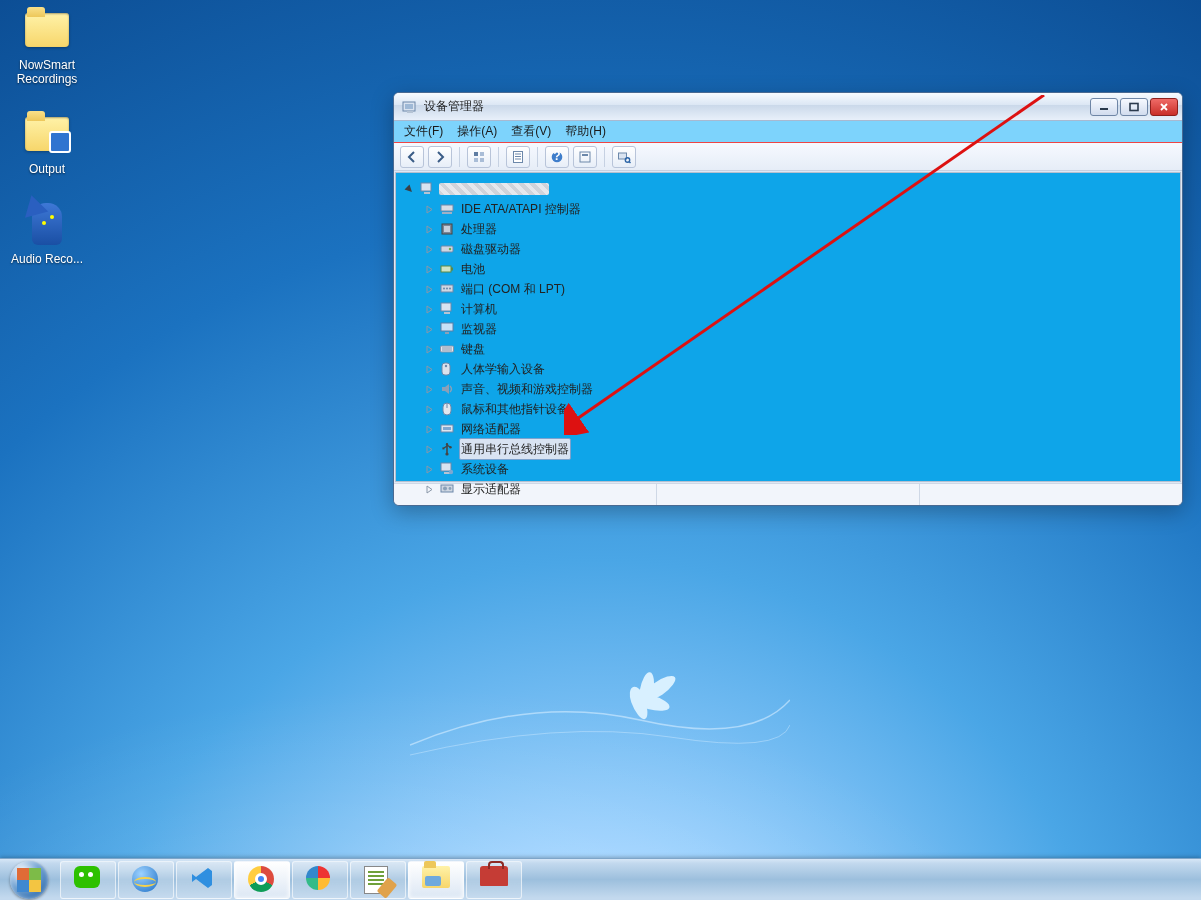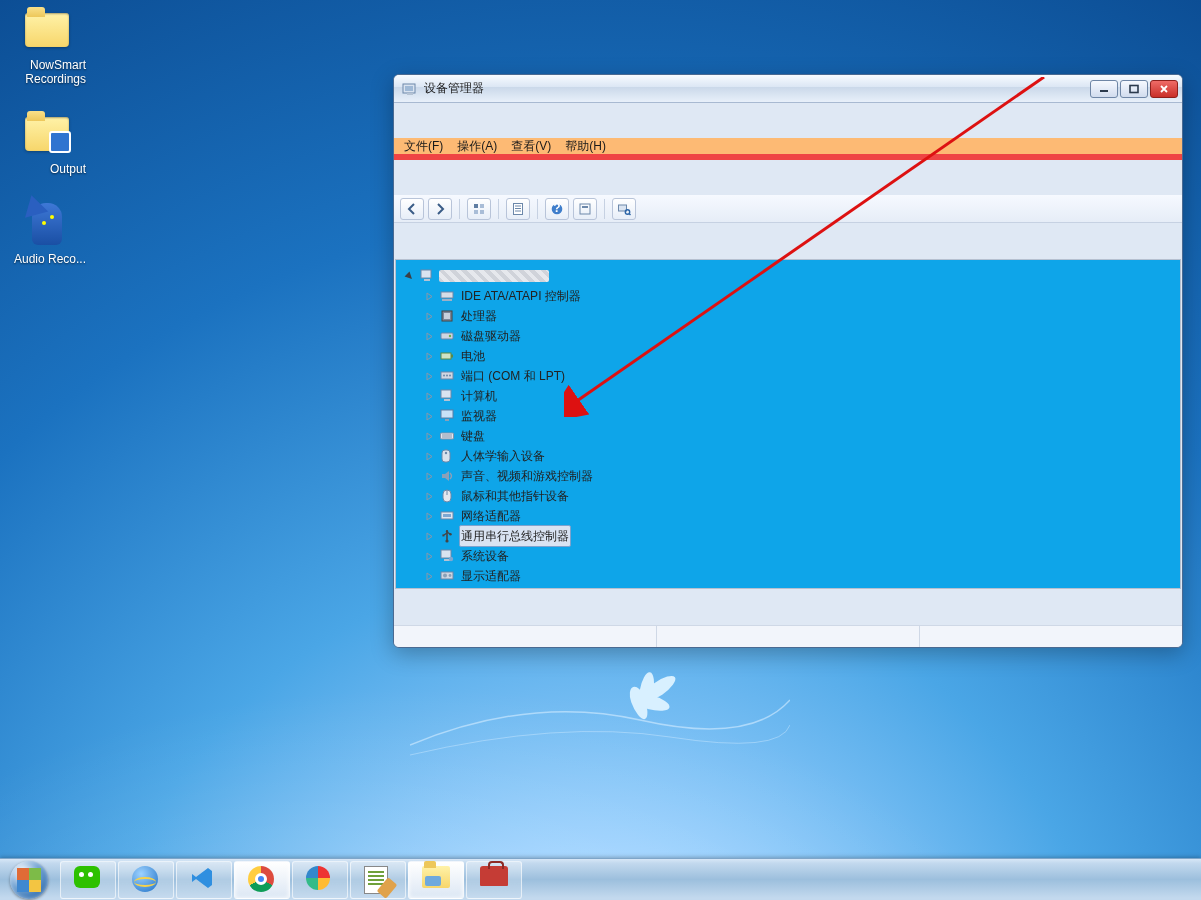--- a/index.html
+++ b/index.html
@@ -21,21 +21,21 @@
   .petal {
     position: absolute; width: 14px; height: 34px; background: #d8f0ff;
     border-radius: 50% 50% 50% 50% / 60% 60% 40% 40%;
   }
 
   
   .icon-grid {
     position: absolute; left: 8px; top: 6px; width: 80px;
   }
   .desktop-icon {
-    width: 78px; text-align: right; color: #fff;
+    width: 78px; text-align: center; color: #fff;
     margin-bottom: 24px; cursor: pointer;
     text-shadow: 0 1px 2px rgba(0,0,0,.6);
   }
   .desktop-icon .gfx {
     width: 48px; height: 48px; margin: 0 auto 4px;
     display: flex; align-items: center; justify-content: center;
   }
   .desktop-icon .label { line-height: 14px; word-break: break-word; }
 
   .folder {
@@ -62,45 +62,45 @@
   }
   .txt-ico::before{content:"";position:absolute;left:5px;right:5px;top:8px;height:2px;background:#a7aab0;box-shadow:0 5px 0 #a7aab0,0 10px 0 #a7aab0,0 15px 0 #a7aab0,0 20px 0 #a7aab0;}
   .wiz-ico{
     width:30px;height:42px;background:linear-gradient(#3e78d6,#1a4fa4);border-radius:14px 14px 6px 6px;position:relative;
   }
   .wiz-ico::before{content:"";position:absolute;left:-10px;top:-8px;width:0;height:0;border-left:12px solid transparent;border-right:12px solid transparent;border-bottom:20px solid #2a5fc0;transform:rotate(-15deg);}
   .wiz-ico::after{content:"";position:absolute;left:10px;top:18px;width:4px;height:4px;background:#ff0;border-radius:50%;box-shadow:8px -6px 0 #ff0;}
 
   
   .window {
-    position: absolute; left: 393px; top: 74px; width: 790px; height: 574px;
+    position: absolute; left: 393px; top: 92px; width: 790px; height: 414px;
     background:#dfe8f4;
     border:1px solid #4a6a92; border-radius:6px;
     box-shadow: 0 6px 22px rgba(0,0,0,.28);
-    display:flex; flex-direction:column; overflow:hidden;gap:35px;
+    display:flex; flex-direction:column; overflow:hidden;
   }
   .titlebar {
     height:28px; display:flex; align-items:center; padding:0 4px 0 8px;
     background:linear-gradient(#f7fbff,#dbe6f4 45%,#cbd9ea 46%,#e8f0fa);
     border-bottom:1px solid #a8b9d1;
   }
   .titlebar .app-ico{width:16px;height:16px;margin-right:6px;}
   .titlebar .title{color:#1a1a1a;}
   .win-controls{margin-left:auto;display:flex;gap:2px;}
   .win-btn{
     width:28px;height:18px;border:1px solid #6f86a6;border-radius:3px;
     background:linear-gradient(#f6f9ff,#d1dcee);display:flex;align-items:center;justify-content:center;cursor:pointer;
   }
   .win-btn svg{width:12px;height:10px;}
   .win-btn.close{background:linear-gradient(#ef6b67,#c92f29);border-color:#8e201c;}
   .win-btn.close svg{stroke:#fff;}
 
   .menubar{
     height:22px;display:flex;align-items:center;gap:14px;padding:0 10px;
-    background:#fdba74;border-bottom:6px solid #ef4444;
+    background:#7dd3fc;border-bottom:1px solid #ef4444;
   }
   .menubar span{color:#1a1a1a;cursor:default;}
 
   .toolbar{
     height:28px;display:flex;align-items:center;gap:4px;padding:0 6px;
     background:linear-gradient(#f6f9ff,#e6edf7);border-bottom:1px solid #c6d1e2;
   }
   .tb-btn{
     width:24px;height:22px;border:1px solid #b8c4d9;border-radius:3px;
     background:linear-gradient(#fff,#e7eef8);display:flex;align-items:center;justify-content:center;cursor:pointer;

